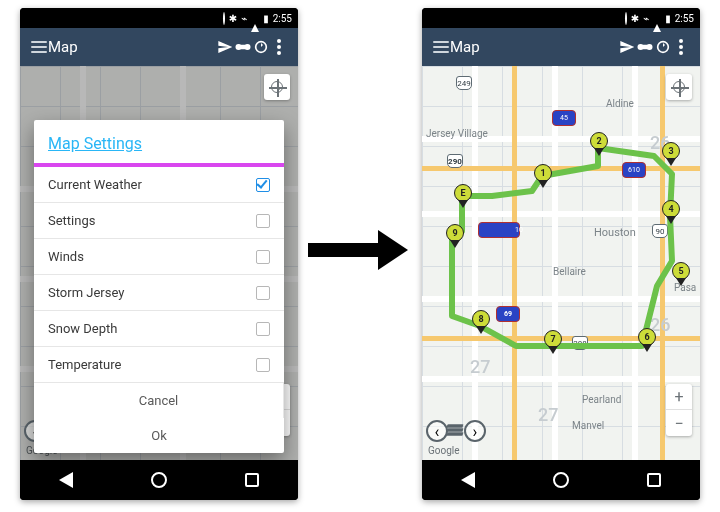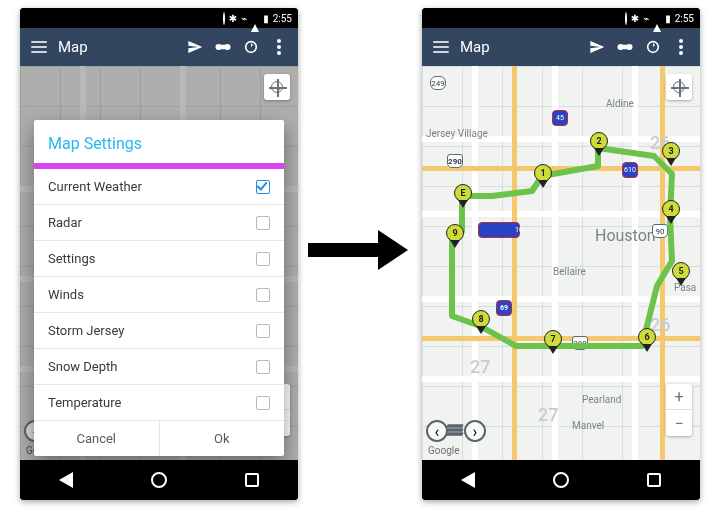--- a/index.html
+++ b/index.html
@@ -2,21 +2,21 @@
 <html><head>
 <meta charset="utf-8">
 <style>
   * { box-sizing: border-box; margin: 0; padding: 0; }
   body { font-family: Roboto, Arial, sans-serif; background: #fff; width: 720px; height: 512px; position: relative; }
   .stage { width: 720px; height: 512px; position: relative; }
   .phone { position: absolute; width: 278px; height: 492px; top: 8px; background: #000; border-radius: 4px; box-shadow: 0 2px 6px rgba(0,0,0,0.35); overflow: hidden; }
   .phone.left { left: 20px; }
   .phone.right { left: 422px; }
   .statusbar { height: 20px; background: #000; color: #fff; display: flex; justify-content: flex-end; align-items: center; gap: 4px; padding: 0 6px; font-size: 10px; }
-  .appbar { height: 38px; background: #32475f; color: #fff; display: flex; align-items: center; padding: 0 10px; gap: 10px; }
+  .appbar { height: 38px; background: #32475f; color: #fff; display: flex; align-items: center; padding: 0 10px; }
   .appbar .title { flex: 1; font-size: 15px; font-weight: 400; }
   .appbar-icon { width: 18px; height: 18px; display: flex; align-items: center; justify-content: center; position: relative; }
   .hamburger, .hamburger::before, .hamburger::after { content: ""; display: block; width: 16px; height: 2px; background: #cfd6dd; border-radius: 1px; }
   .hamburger::before { position: absolute; top: 3px; }
   .hamburger::after { position: absolute; bottom: 3px; }
   .screen { position: relative; width: 100%; height: 394px; background: #e9ecef; overflow: hidden; }
   .screen.dim::after { content: ""; position: absolute; inset: 0; background: rgba(0,0,0,0.28); }
   .map-bg { position: absolute; inset: 0; background:
     linear-gradient(#d7dde2 1px, transparent 1px) 0 0/40px 40px,
     linear-gradient(90deg, #d7dde2 1px, transparent 1px) 0 0/40px 40px,
@@ -27,30 +27,30 @@
   .hwyH, .hwyV { position: absolute; background: #f6c86e; }
   .hwyH { height: 5px; left: 0; right: 0; }
   .hwyV { width: 5px; top: 0; bottom: 0; }
   .bignum { position: absolute; color: #c6ccd0; font-size: 34px; font-weight: 500; pointer-events: none; }
   .smallnum { position: absolute; color: #c6ccd0; font-size: 18px; font-weight: 500; }
   .city-label { position: absolute; color: #7c8489; font-size: 10px; }
   .google { position: absolute; left: 6px; bottom: 4px; font-size: 10px; color: #6b7277; }
   .fresno { position: absolute; font-size: 10px; color: #7c8489; }
 
   .shield { position: absolute; width: 16px; height: 14px; background: #fff; border: 1px solid #5e6b73; border-radius: 3px 3px 5px 5px; font-size: 8px; color: #2f3a41; display: flex; align-items: center; justify-content: center; }
-  .ishield { position: absolute; width: 16px; height: 16px; border-radius: 4px; background: #2a43c4; border: 1px solid #b13030; color: #fff; font-size: 7px; display: flex; align-items: center; justify-content: center; }
+  .ishield { position: absolute; width: 24px; height: 16px; border-radius: 4px; background: #2a43c4; border: 1px solid #b13030; color: #fff; font-size: 7px; display: flex; align-items: center; justify-content: center; }
 
   .dialog { position: absolute; z-index: 5; left: 14px; right: 14px; top: 54px; background: #fff; border-radius: 2px; box-shadow: 0 8px 20px rgba(0,0,0,0.4); }
-  .dialog-title { color: #29b6f6; font-size: 16px; padding: 14px 14px 10px; border-bottom: 6px solid #d946ef; }
+  .dialog-title { color: #29b6f6; font-size: 16px; padding: 14px 14px 10px; border-bottom: 4px solid #d946ef; text-decoration: underline; }
   .row { display: flex; align-items: center; justify-content: space-between; padding: 10px 14px; border-bottom: 1px solid #e6e6e6; font-size: 13px; color: #3a3a3a; }
   .row:last-of-type { border-bottom: none; }
   .chk { width: 14px; height: 14px; border: 1.5px solid #b7b7b7; border-radius: 2px; position: relative; }
   .chk.checked { border-color: #1f8ee6; background: #fff; }
   .chk.checked::after { content: ""; position: absolute; left: 2px; top: -1px; width: 4px; height: 8px; border: solid #1f8ee6; border-width: 0 2px 2px 0; transform: rotate(40deg); }
-  .dialog-actions { display: flex; border-top: 1px solid #e6e6e6; }
+  .dialog-actions { display: flex; border-top: 1px solid #e6e6e6; flex-direction: column; }
   .dialog-actions div { flex: 1; text-align: center; padding: 10px 0; font-size: 13px; color: #5a5a5a; }
   .dialog-actions div:first-child { border-right: 1px solid #e6e6e6; }
 
   .loc-btn { position: absolute; right: 8px; top: 8px; width: 26px; height: 26px; background: #fff; border-radius: 3px; box-shadow: 0 1px 3px rgba(0,0,0,0.3); display: flex; align-items: center; justify-content: center; z-index: 3; }
   .target { width: 12px; height: 12px; border: 1.5px solid #6b7277; border-radius: 50%; position: relative; }
   .target::before, .target::after { content: ""; position: absolute; background: #6b7277; }
   .target::before { width: 18px; height: 1.5px; left: -3px; top: 5.2px; }
   .target::after { width: 1.5px; height: 18px; top: -3px; left: 5.2px; }
   .target .dot { position: absolute; width: 3px; height: 3px; background: #6b7277; border-radius: 50%; left: 4.5px; top: 4.5px; }
 
@@ -156,24 +156,20 @@
         <div class="circ">›</div>
       </div>
       <div class="google">Google</div>
 
       <div class="dialog">
         <div class="dialog-title">Map Settings</div>
         <div id="opts">
             <div class="row">
               <span>Current Weather</span>
               <span class="chk checked"></span>
-            </div>
-            <div class="row">
-              <span>Radar</span>
-              <span class="chk"></span>
             </div>
             <div class="row">
               <span>Settings</span>
               <span class="chk"></span>
             </div>
             <div class="row">
               <span>Winds</span>
               <span class="chk"></span>
             </div>
             <div class="row">
@@ -259,36 +255,36 @@
       <div class="hwyH" style="top:100px"></div>
       <div class="hwyH" style="top:270px"></div>
       <div class="hwyV" style="left:90px"></div>
       <div class="hwyV" style="left:238px"></div>
 
       <div class="smallnum" style="left:48px; top:290px;">27</div>
       <div class="smallnum" style="left:228px; top:248px;">26</div>
       <div class="smallnum" style="left:116px; top:338px;">27</div>
       <div class="smallnum" style="left:228px; top:66px;">26</div>
 
-      <div class="city-label" style="left:160px; top:160px; font-size:16px;padding-left:13px;">Houston</div>
+      <div class="city-label" style="left:172px; top:160px; font-size:11px;">Houston</div>
       <div class="city-label" style="left:100px; top:200px;margin-left:31px;">Bellaire</div>
       <div class="city-label" style="left:172px; top:32px;margin-left:12px;">Aldine</div>
       <div class="city-label" style="left:4px; top:62px;">Jersey Village</div>
       <div class="city-label" style="left:252px; top:216px;">Pasa</div>
       <div class="city-label" style="left:160px; top:328px;">Pearland</div>
       <div class="city-label" style="left:150px; top:354px;">Manvel</div>
 
-      <div class="shield" style="left:8px; top:10px;border-radius:6px;">249</div>
+      <div class="shield" style="left:34px; top:10px;">249</div>
       <div class="shield" style="left:25px; top:88px;font-weight:bold;">290</div>
       <div class="shield" style="left:230px; top:158px;">90</div>
       <div class="shield" style="left:150px; top:270px;">288</div>
       <div class="ishield" style="left:130px; top:44px;">45</div>
       <div class="ishield" style="left:56px; top:156px;padding-left:40px;">10</div>
       <div class="ishield" style="left:200px; top:96px;">610</div>
-      <div class="ishield" style="left:74px; top:234px;font-weight:bold;">69</div>
+      <div class="ishield" style="left:74px; top:240px;font-weight:bold;">69</div>
 
       <svg class="route" viewBox="0 0 278 394">
         <polyline points="40,130 40,165 30,165 30,250 58,260 94,280 130,280 220,280 235,220 250,195 248,150 250,108 232,90 176,82 176,100 120,110 110,125 70,130 40,130" fill="none" stroke="#6cc24a" stroke-width="6" stroke-linejoin="round" stroke-linecap="round"></polyline>
       </svg>
 
       <div id="pins">
           <div class="pin" style="left: 112px; top: 98px;">
             <div class="head">1</div>
             <div class="tip"></div>
           </div>

